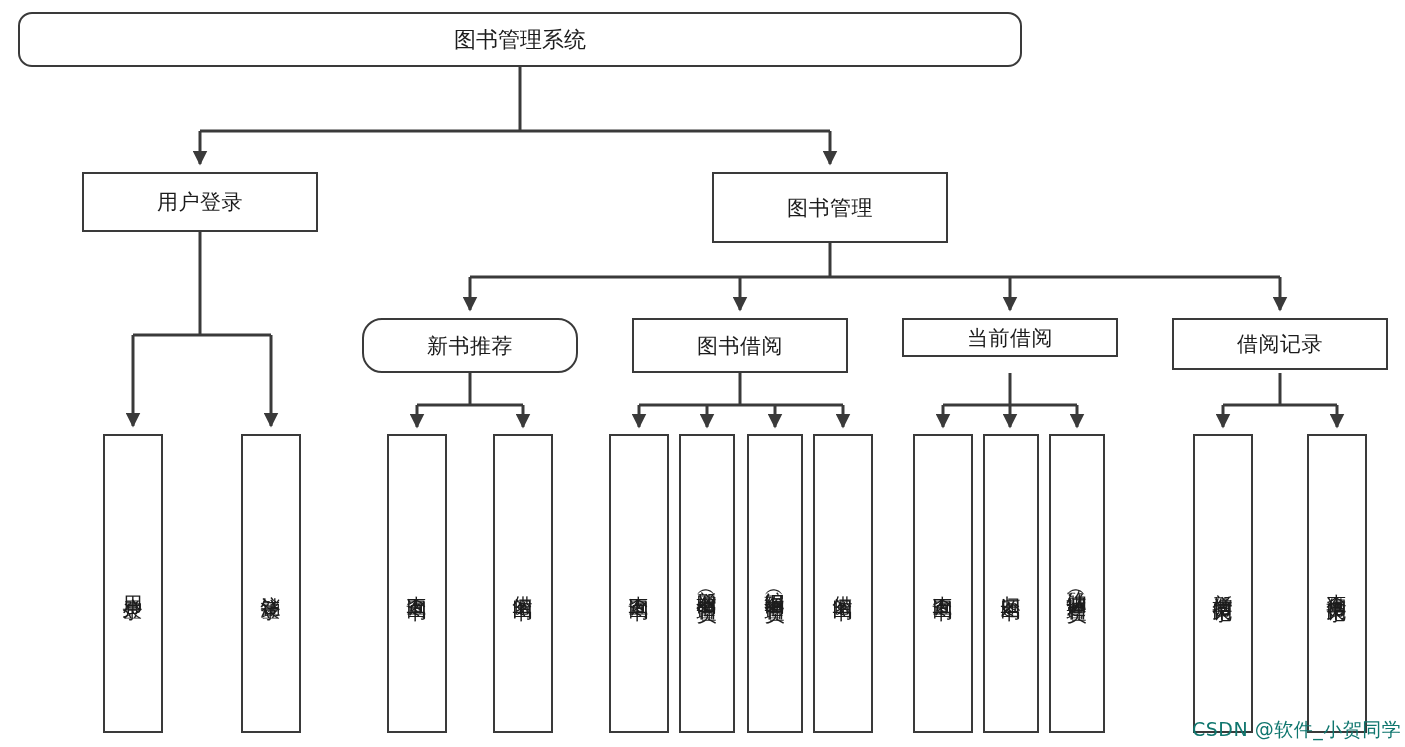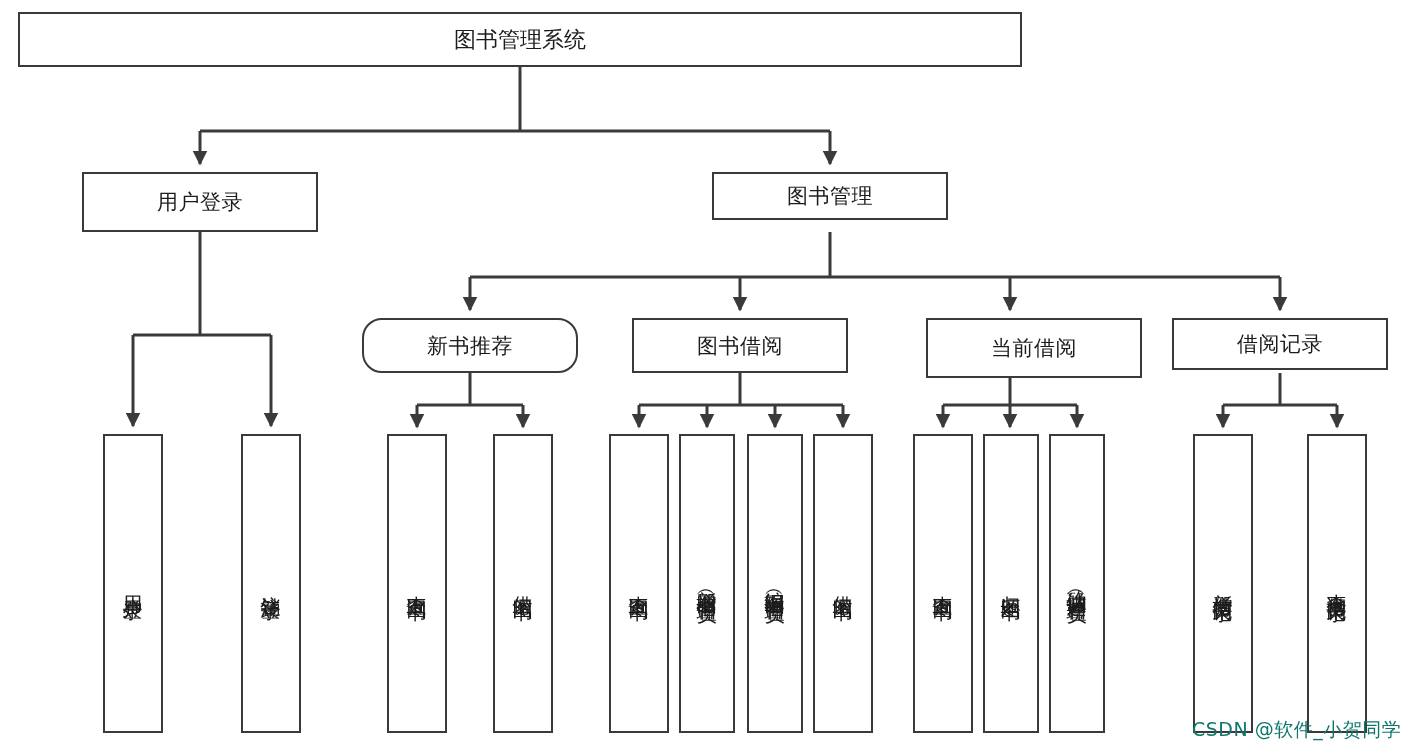--- a/index.html
+++ b/index.html
@@ -34,20 +34,21 @@
     align-items: center;
     justify-content: center;
     color: #1c1c1c;
   }
   .node-h {
     font-size: 21px;
     letter-spacing: 0.5px;
   }
   .node-root {
     font-size: 22px;
+    border-radius: 14px;
   }
   .node-leaf {
     font-size: 20px;
   }
   .vtext {
     writing-mode: vertical-rl;
     text-orientation: upright;
     letter-spacing: 2px;
     line-height: 1;
     white-space: nowrap;
@@ -117,31 +118,31 @@
     </g>
   </svg>
 
   <div class="node node-root" style="left:18px; top:12px; width:1004px; height:55px;">
     <span>图书管理系统</span>
   </div>
 
   <div class="node node-h" style="left:82px; top:172px; width:236px; height:60px;">
     <span>用户登录</span>
   </div>
-  <div class="node node-h" style="left:712px; top:172px; width:236px; height:48px;">
+  <div class="node node-h" style="left:712px; top:172px; width:236px; height:71px;">
     <span>图书管理</span>
   </div>
 
   <div class="node node-h" style="left:362px; top:318px; width:216px; height:55px;border-radius:20px;">
     <span>新书推荐</span>
   </div>
   <div class="node node-h" style="left:632px; top:318px; width:216px; height:55px;">
     <span>图书借阅</span>
   </div>
-  <div class="node node-h" style="left:902px; top:318px; width:216px; height:60px;margin-left:24px;">
+  <div class="node node-h" style="left:902px; top:318px; width:216px; height:39px;">
     <span>当前借阅</span>
   </div>
   <div class="node node-h" style="left:1172px; top:318px; width:216px; height:52px;">
     <span>借阅记录</span>
   </div>
 
   <div class="node node-leaf" style="left:103px; top:434px; width:60px; height:299px;">
     <span class="vtext">用户登录</span>
   </div>
   <div class="node node-leaf" style="left:241px; top:434px; width:60px; height:299px;">

